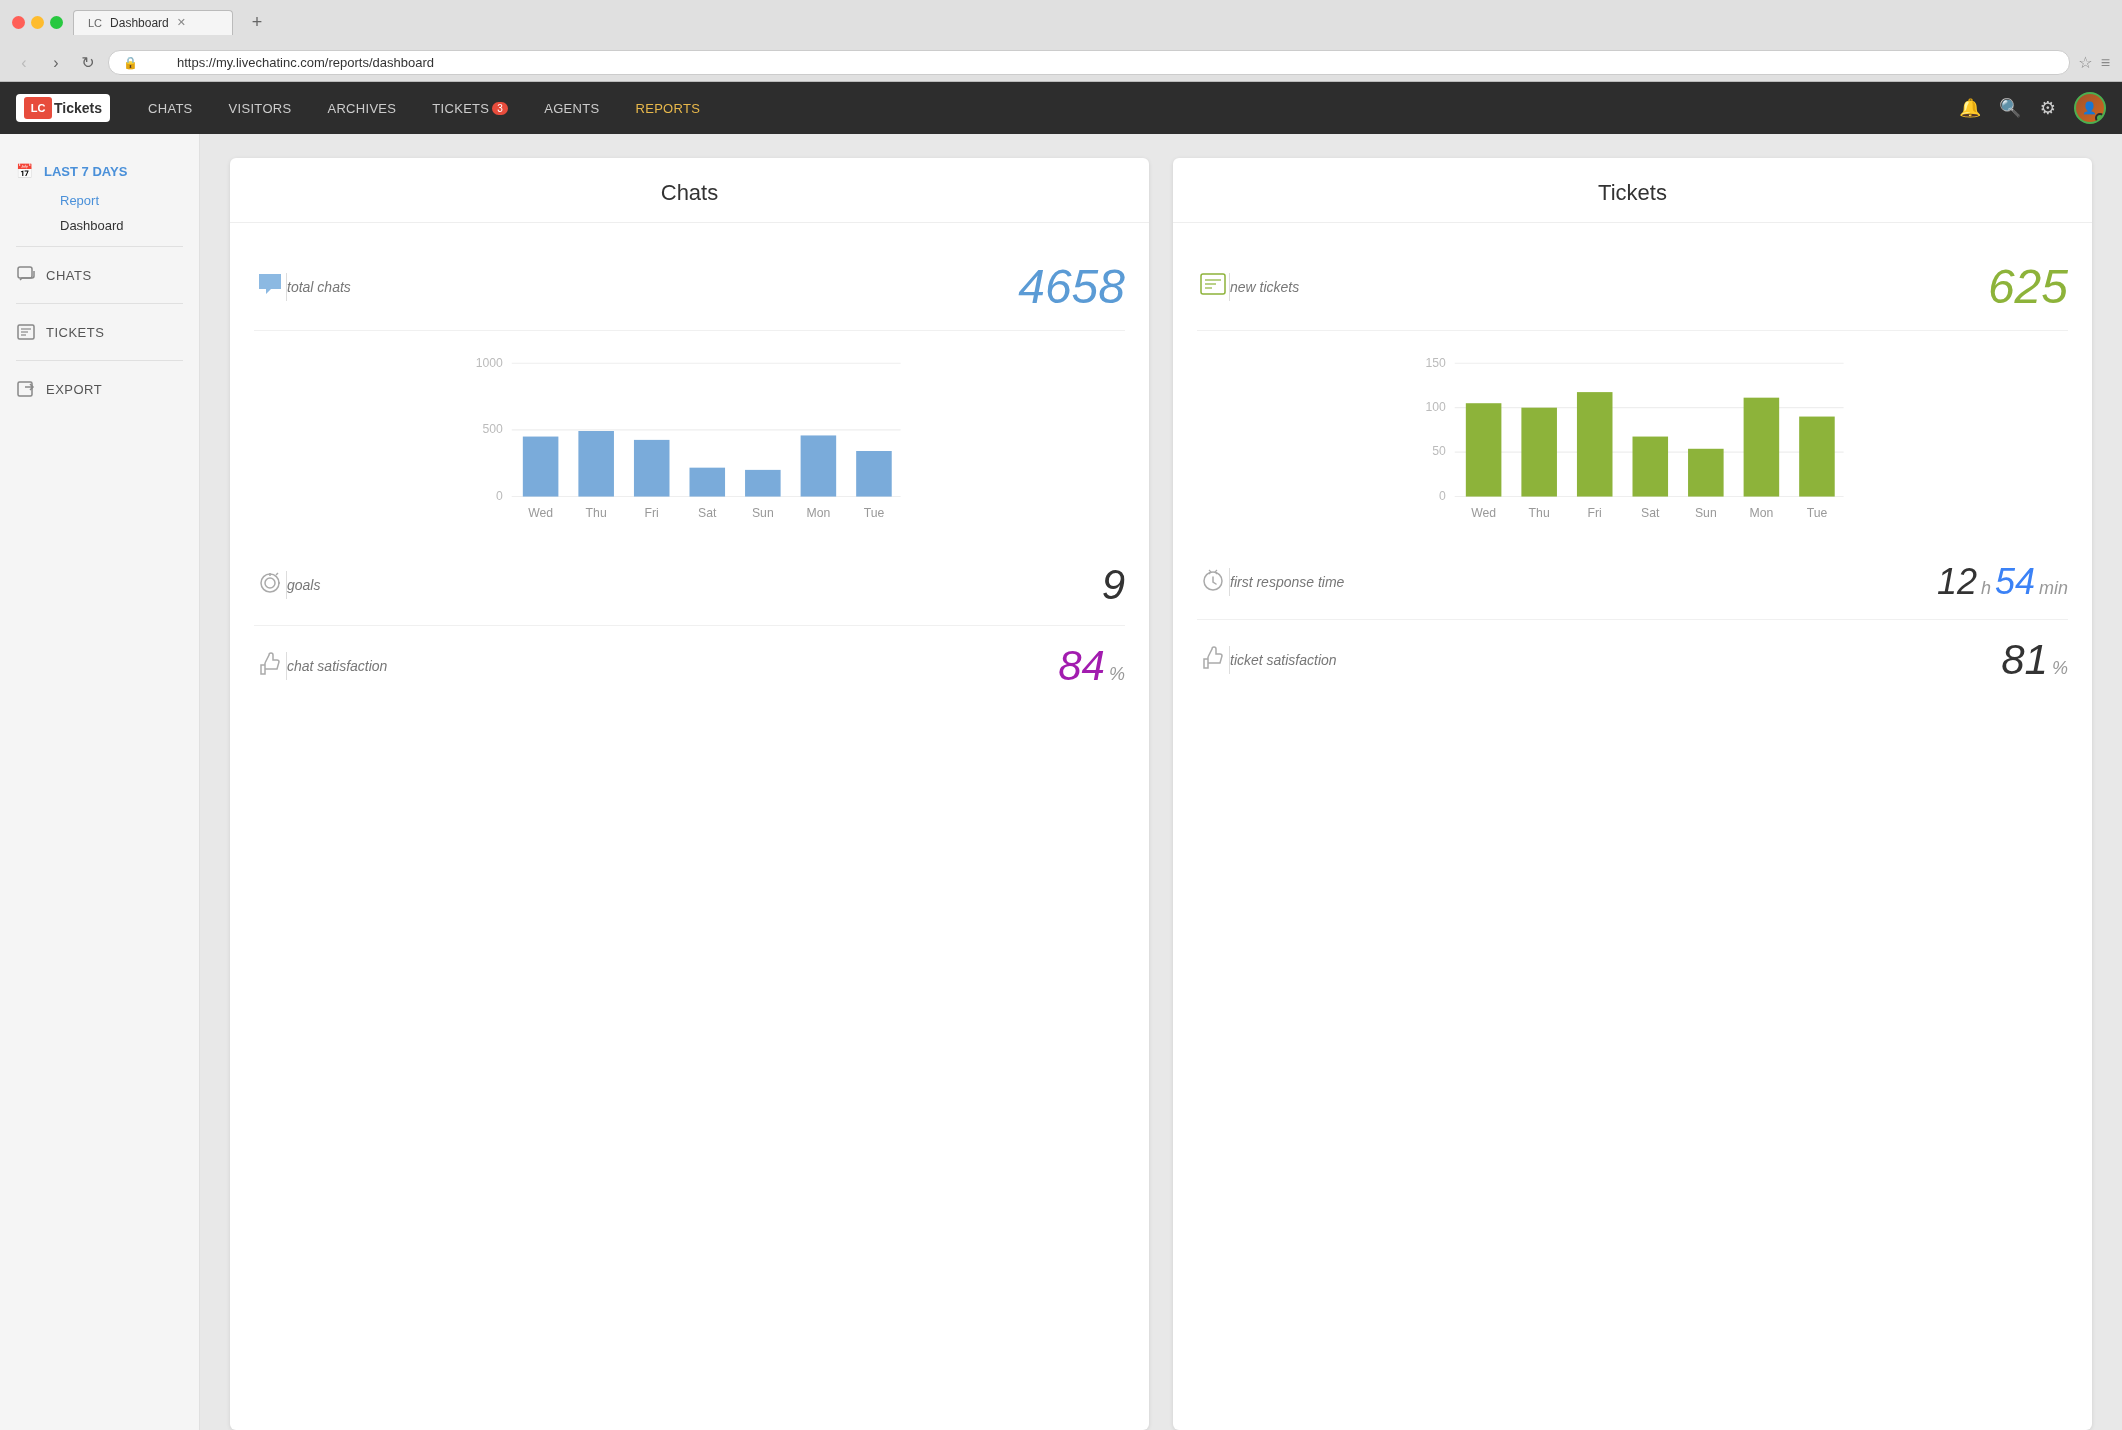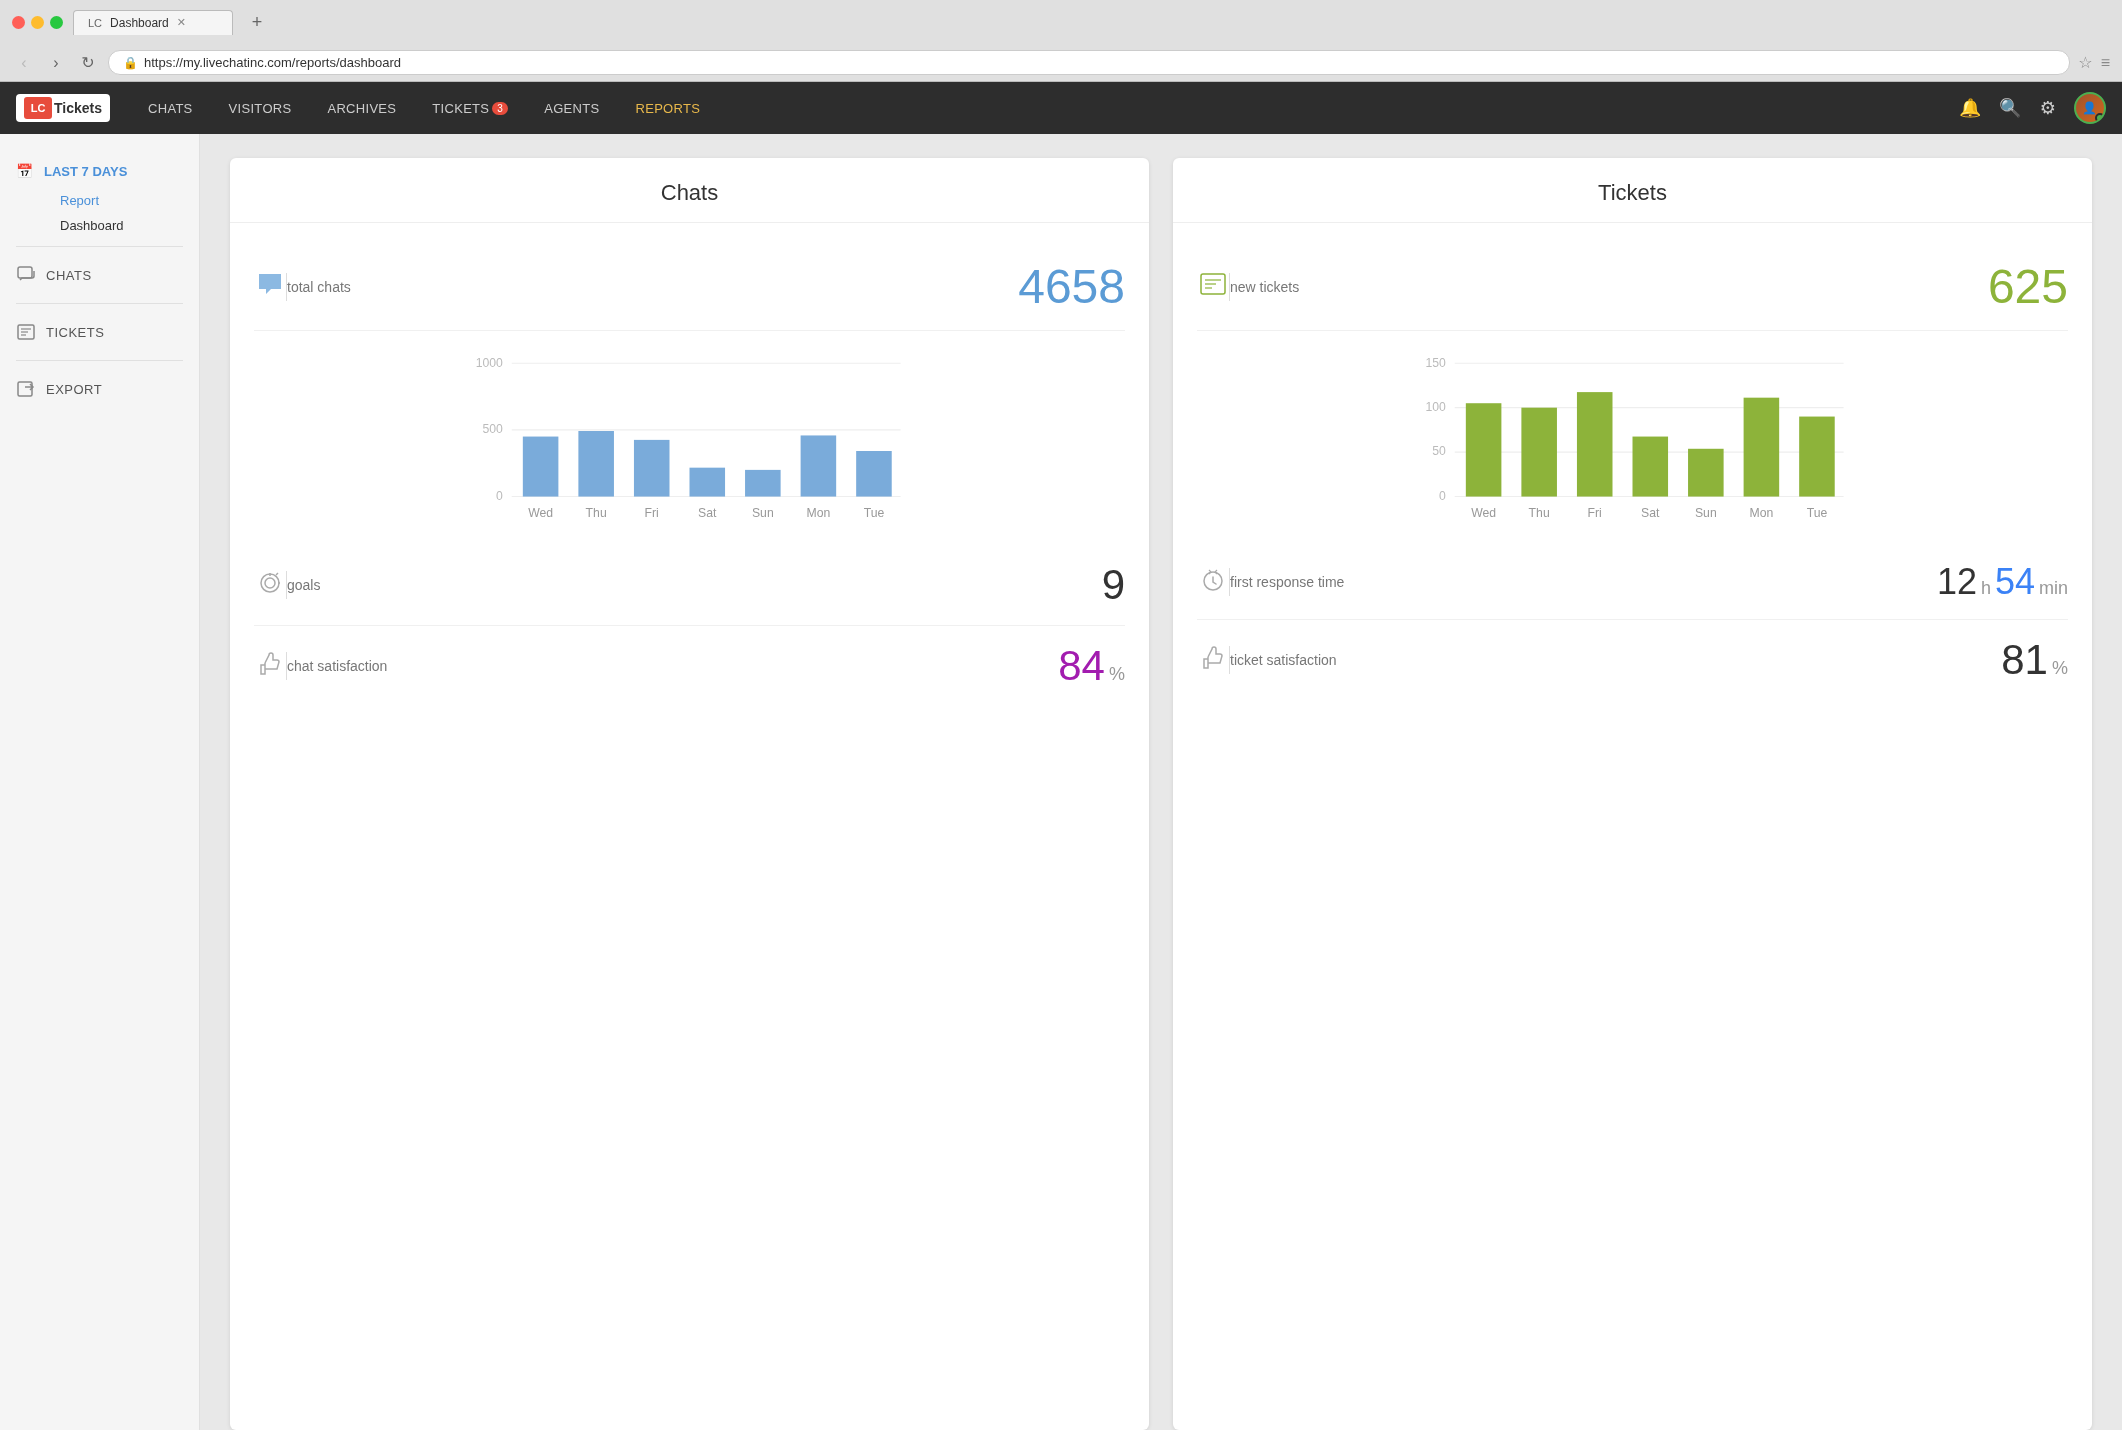--- a/index.html
+++ b/index.html
@@ -73,21 +73,21 @@
       border: 1px solid #ccc;
       border-radius: 12px;
       padding: 4px 14px;
       display: flex;
       align-items: center;
       gap: 6px;
       font-size: 13px;
       color: #333;
     }
     .ssl-icon { color: #4caf50; font-size: 12px; }
-    .address-text { flex: 1; }
+    .address-text { flex: 1; margin-left: 33px; }
     .star-btn, .menu-btn {
       background: none; border: none; color: #888; cursor: pointer; font-size: 16px;
     }
 
     
     .app-nav {
       background: #2d2d2d;
       display: flex;
       align-items: center;
       padding: 0 16px;
@@ -257,20 +257,21 @@
       border-bottom: 1px solid #eee;
     }
     .card-body { padding: 20px 24px; }
 
     
     .metric-row {
       display: flex;
       align-items: center;
       padding: 16px 0;
       border-bottom: 1px solid #f0f0f0;
+      font-style: italic;
     }
     .metric-row:last-child { border-bottom: none; }
     .metric-icon {
       color: #999;
       font-size: 20px;
       width: 32px;
       text-align: center;
       flex-shrink: 0;
     }
     .metric-divider {

